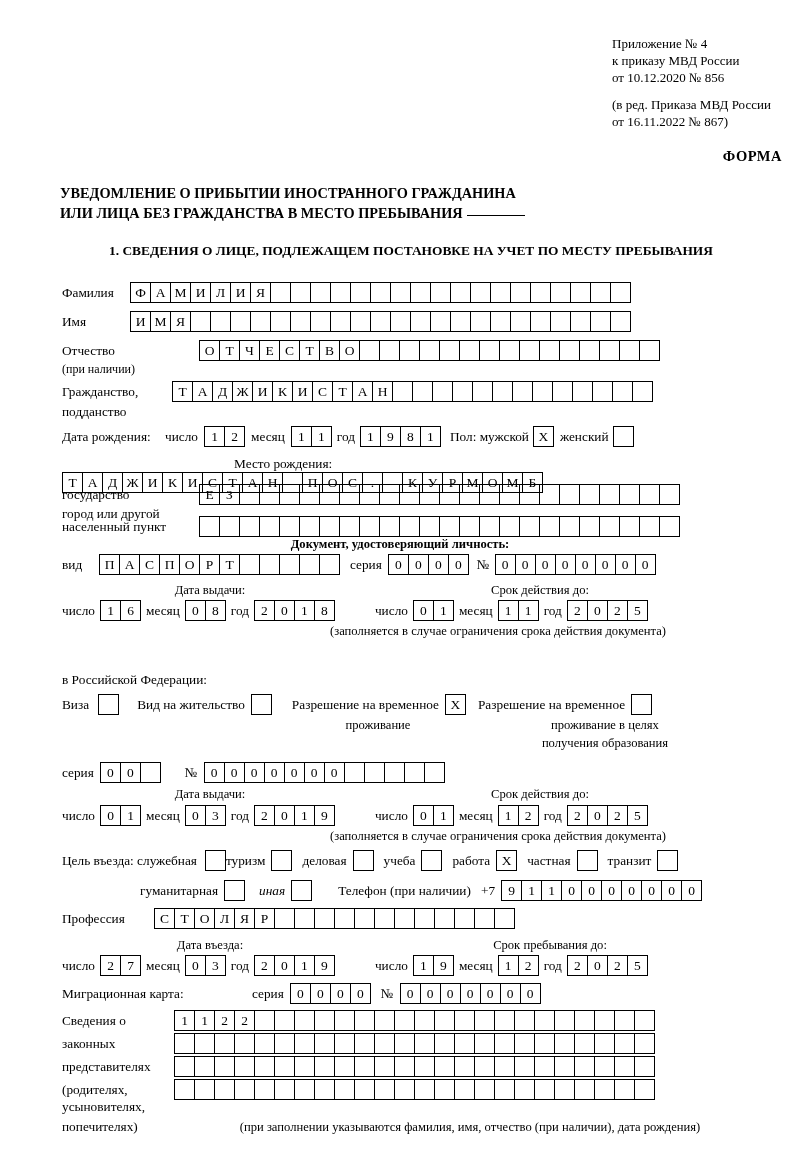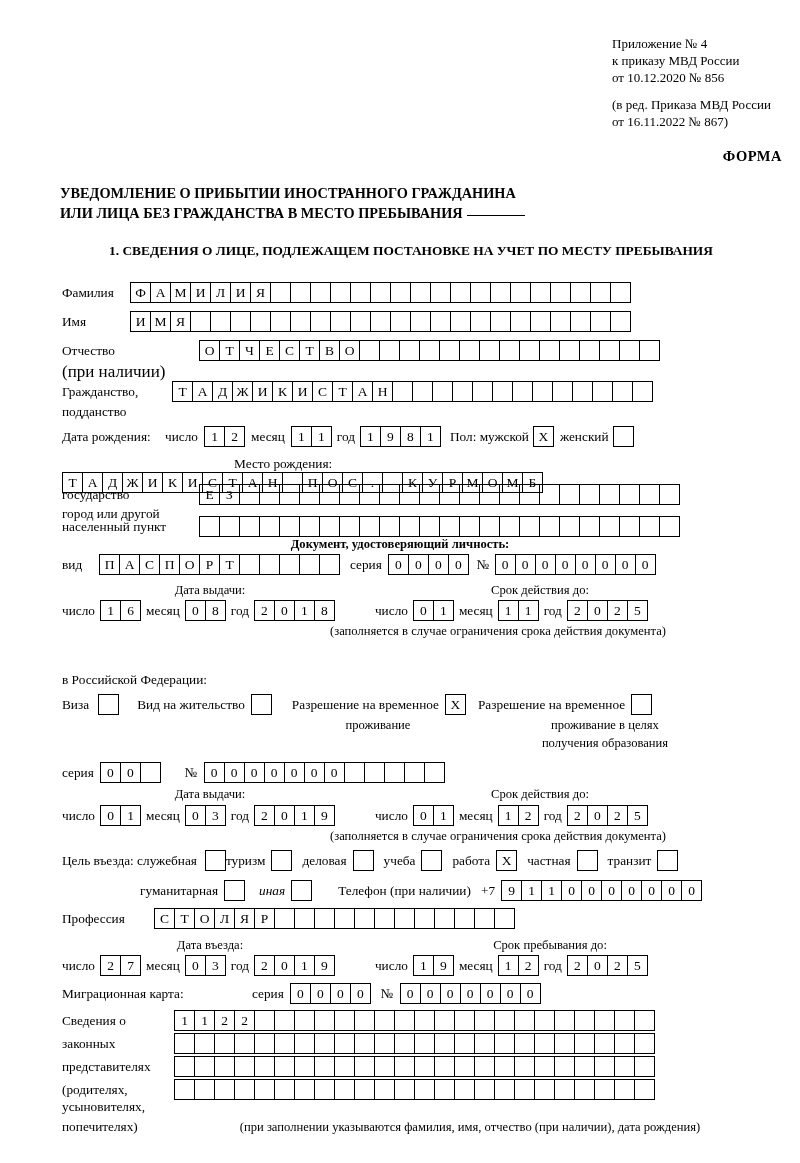--- a/index.html
+++ b/index.html
@@ -77,21 +77,21 @@
     display: flex;
     align-items: center;
     font-size: 13.3px;
     white-space: nowrap;
   }
   .lbl {
     font-size: 13.3px;
     white-space: nowrap;
   }
   .small {
-    font-size: 17px;
+    font-size: 12px;
   }
   .boxes {
     display: flex;
   }
   .bx {
     width: 21px;
     height: 21px;
     border: 1px solid #000;
     margin-left: -1px;
     box-sizing: border-box;

